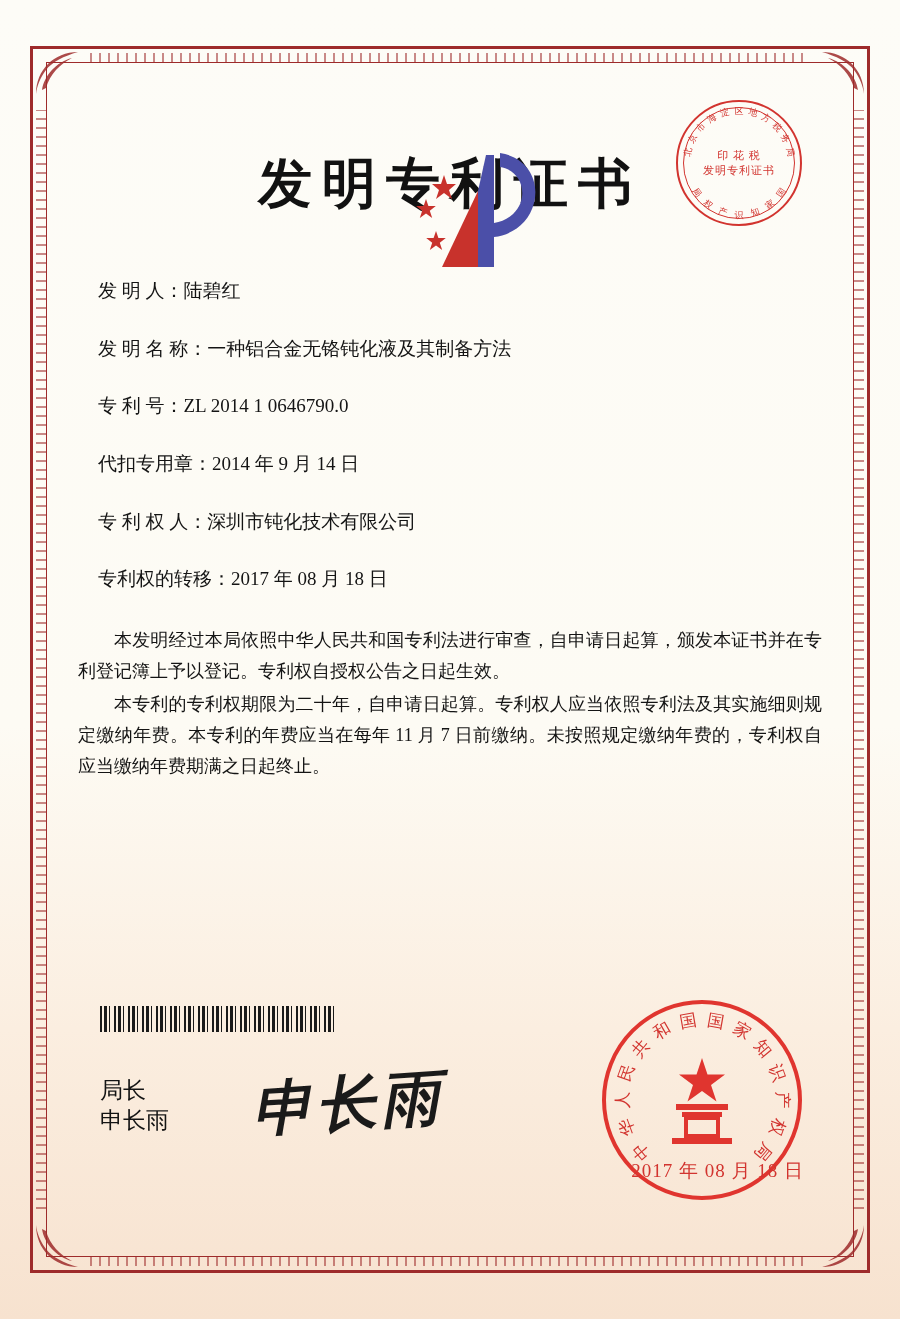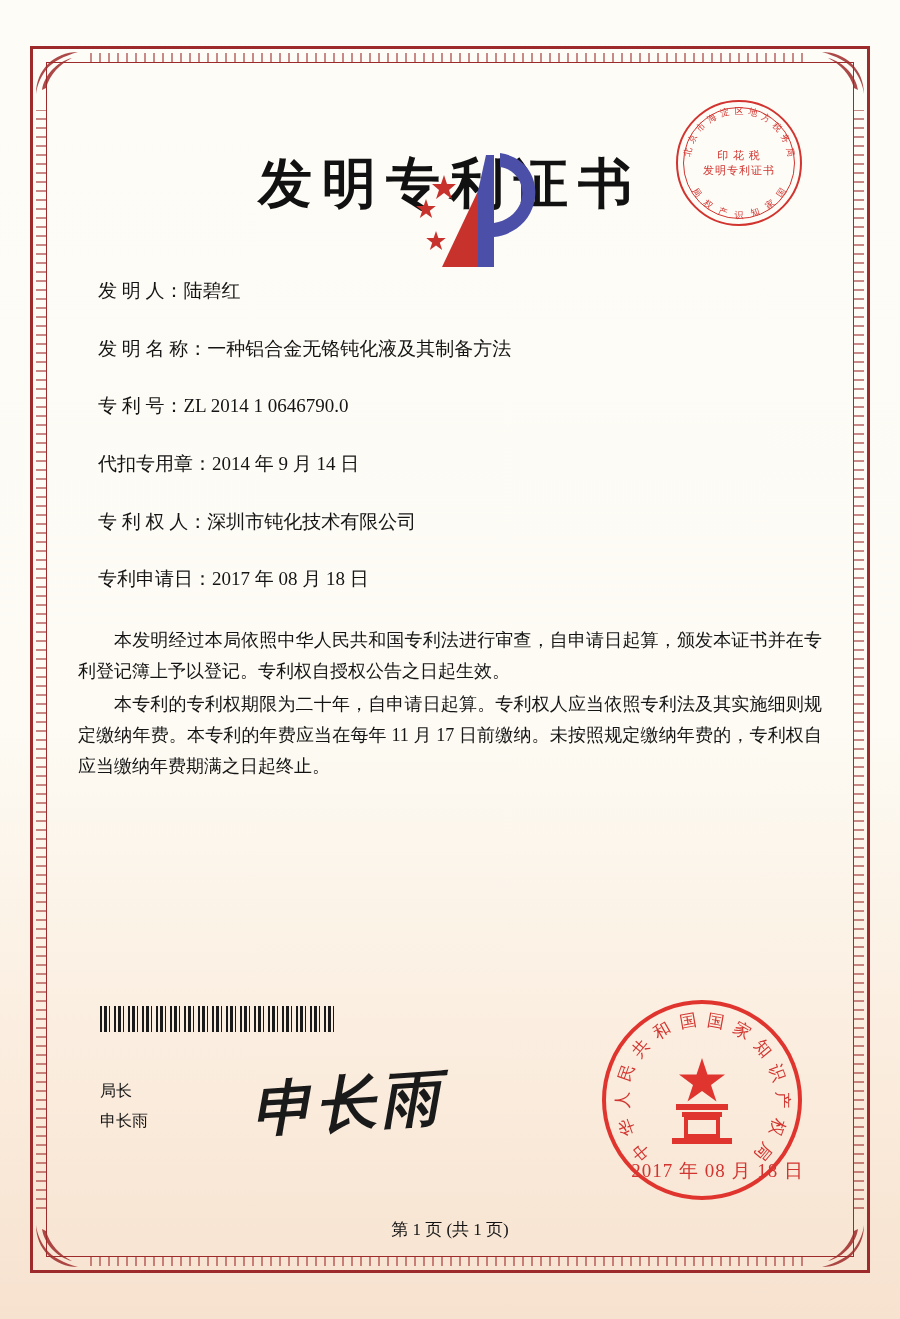--- a/index.html
+++ b/index.html
@@ -161,21 +161,21 @@
       #1a1a1a 0 2px, transparent 2px 4px,
       #1a1a1a 4px 7px, transparent 7px 9px,
       #1a1a1a 9px 10px, transparent 10px 14px);
   }
 
   
   .sig-block {
     position: absolute;
     left: 100px;
     top: 1076px;
-    font-size: 16px;
+    font-size: 23px;
     line-height: 30px;
     color: #141414;
   }
   .sig-hand {
     position: absolute;
     left: 252px;
     top: 1064px;
     font-size: 60px;
     color: #1a1a1a;
     font-family: "Liberation Serif", serif;
@@ -301,26 +301,26 @@
 
 
     <div class="title">发明专利证书</div>
 
     <div class="fields" id="fields-container">
         <div class="field"><span class="lbl">发 明 人：</span><span class="val">陆碧红</span></div>
         <div class="field"><span class="lbl">发 明 名 称：</span><span class="val">一种铝合金无铬钝化液及其制备方法</span></div>
         <div class="field"><span class="lbl">专 利 号：</span><span class="val">ZL 2014 1 0646790.0</span></div>
         <div class="field"><span class="lbl">代扣专用章：</span><span class="val">2014 年 9 月 14 日</span></div>
         <div class="field"><span class="lbl">专 利 权 人：</span><span class="val">深圳市钝化技术有限公司</span></div>
-        <div class="field"><span class="lbl">专利申请日：</span><span class="val">2017 年 08 月 18 日</span></div>
+        <div class="field"><span class="lbl">专利权的转移：</span><span class="val">2017 年 08 月 18 日</span></div>
       </div>
 
     <div class="paragraphs" id="paragraphs-container">
         <p>本发明经过本局依照中华人民共和国专利法进行审查，自申请日起算，颁发本证书并在专利登记簿上予以登记。专利权自授权公告之日起生效。</p>
-        <p>本专利的专利权期限为二十年，自申请日起算。专利权人应当依照专利法及其实施细则规定缴纳年费。本专利的年费应当在每年 11 月 17 日前缴纳。未按照规定缴纳年费的，专利权自应当缴纳年费期满之日起终止。</p>
+        <p>本专利的专利权期限为二十年，自申请日起算。专利权人应当依照专利法及其实施细则规定缴纳年费。本专利的年费应当在每年 11 月 7 日前缴纳。未按照规定缴纳年费的，专利权自应当缴纳年费期满之日起终止。</p>
       </div>
 
   </div>
 
   <div class="barcode"></div>
 
   <div class="sig-block">
     <div>局长</div>
     <div>申长雨</div>
   </div>
@@ -349,14 +349,13 @@
         <path d="M48 6 l5.5 16.5 17.5 0 -14 10.5 5.5 16.5 -14.5 -10.5 -14.5 10.5 5.5 -16.5 -14 -10.5 17.5 0 Z" fill="#e0352f"></path>
         <rect x="22" y="52" width="52" height="6" fill="#e0352f"></rect>
         <rect x="28" y="60" width="40" height="5" fill="#e0352f"></rect>
         <rect x="32" y="66" width="32" height="18" fill="none" stroke="#e0352f" stroke-width="4"></rect>
         <rect x="18" y="86" width="60" height="6" fill="#e0352f"></rect>
       </svg>
     </div>
   </div>
   <div class="stamp-date">2017 年 08 月 18 日</div>
 
-  <div class="page-footer">第 1 页 (共 1 页)</div>
 </div>
 
 </body></html>

